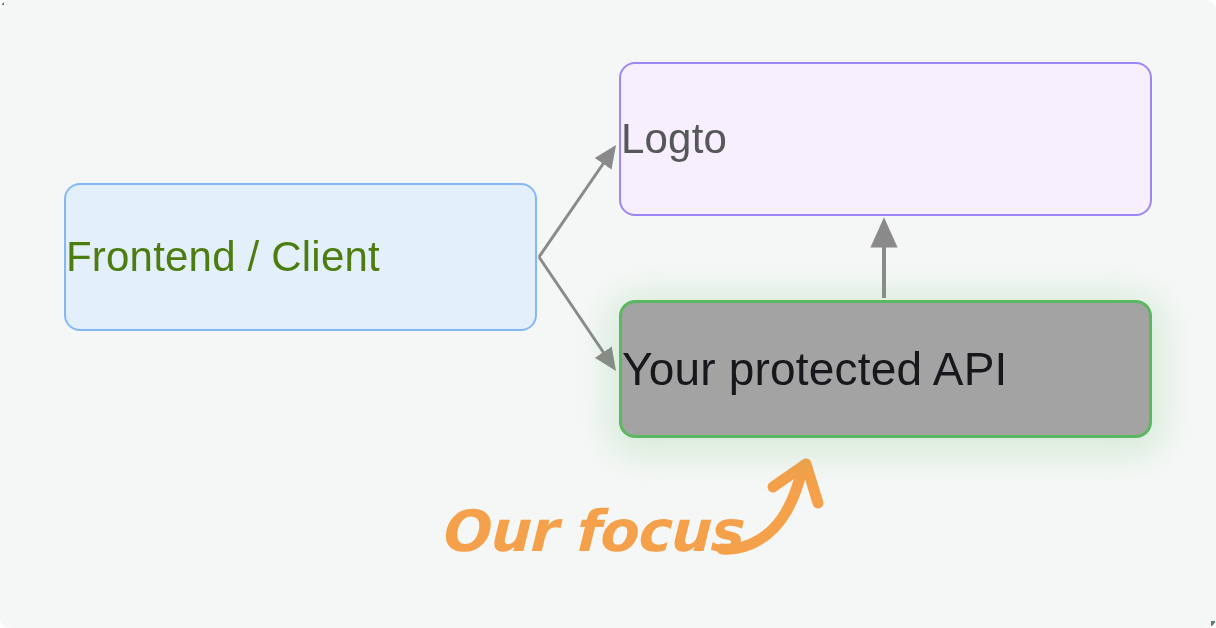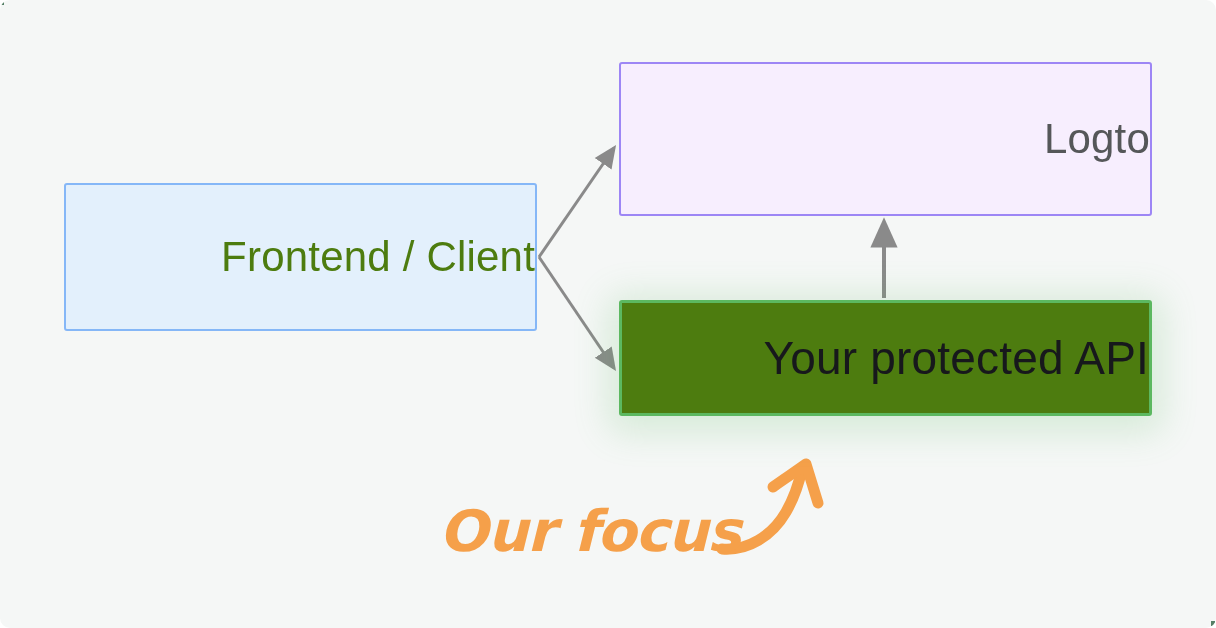--- a/index.html
+++ b/index.html
@@ -33,22 +33,22 @@
     width: 1216px;
     height: 628px;
     pointer-events: none;
   }
 
   .node {
     position: absolute;
     box-sizing: border-box;
     display: flex;
     align-items: center;
-    justify-content: flex-end;
-    border-radius: 3px;
+    justify-content: flex-start;
+    border-radius: 16px;
     text-align: center;
     line-height: 1.1;
   }
 
   #node-frontend {
     left: 64px;
     top: 183px;
     width: 473px;
     height: 148px;
     background: #e3f0fc;
@@ -67,22 +67,22 @@
     border: 2.5px solid #9d86f5;
     color: #555759;
     font-size: 42px;
     letter-spacing: 0.2px;
   }
 
   #node-api {
     left: 619px;
     top: 300px;
     width: 533px;
-    height: 116px;
-    background: #4d7c0f;
+    height: 138px;
+    background: #a3a3a3;
     border: 3.5px solid #5cb860;
     color: #17181c;
     font-size: 46px;
     letter-spacing: 0.2px;
     box-shadow: 0 6px 36px 10px rgba(92, 184, 96, 0.20);
   }
 
   #annotation-our-focus {
     position: absolute;
     left: 444px;

